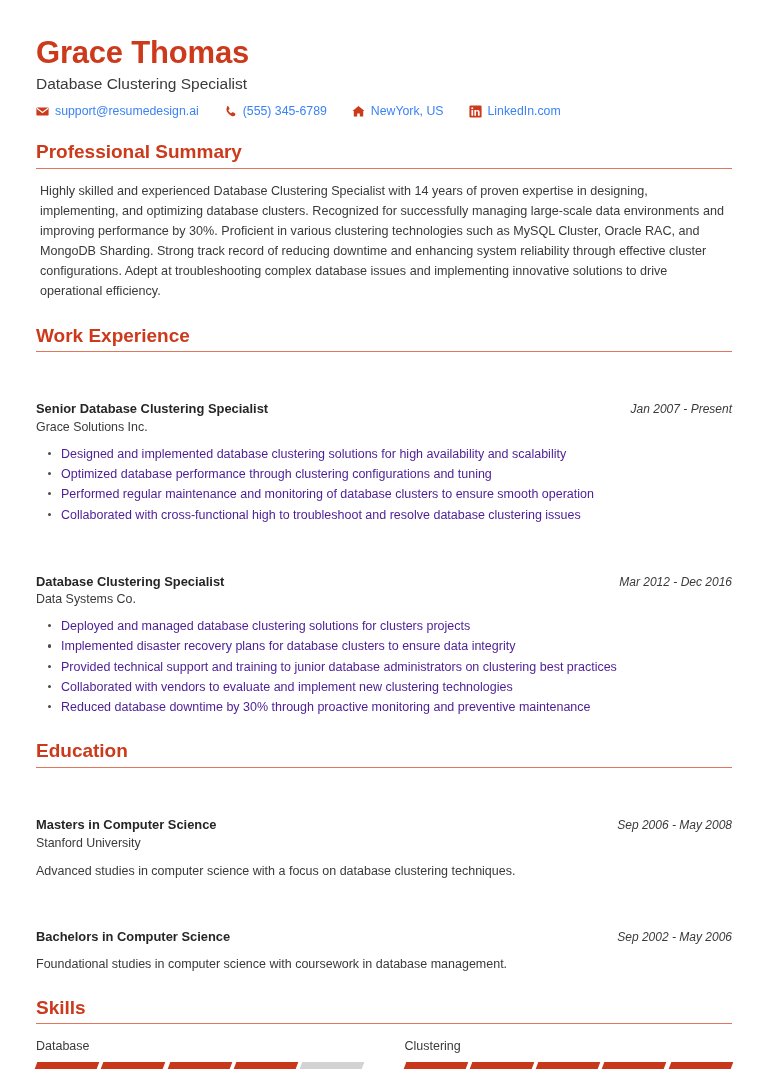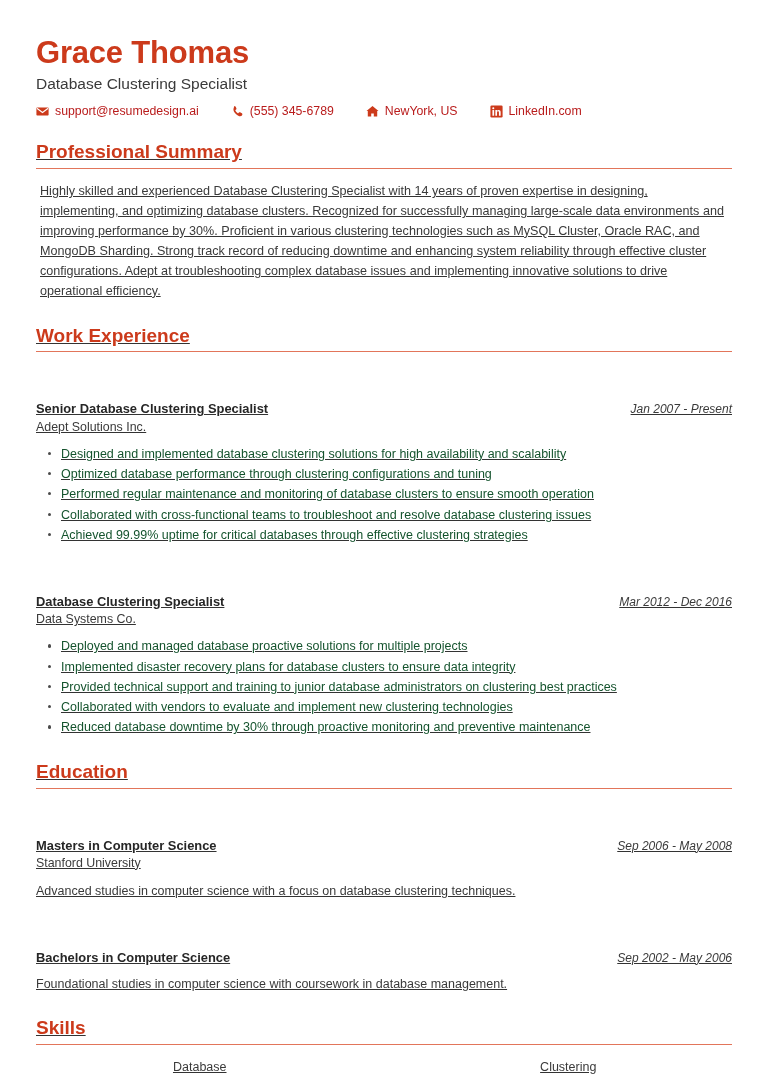--- a/index.html
+++ b/index.html
@@ -35,44 +35,44 @@
     font-size: 15.5px;
     font-weight: 400;
     color: #3a3a3a;
     margin: 0 0 11px 0;
     line-height: 1.2;
   }
   .contact-row {
     display: flex;
     align-items: center;
     flex-wrap: wrap;
-    gap: 12px;
+    gap: 5px;
     font-size: 12.3px;
-    color: #b91c1c;
+    color: #3b82f6;
     margin-bottom: 2px;
   }
   .contact-item {
     display: inline-flex;
     align-items: center;
     margin-right: 20px;
     white-space: nowrap;
   }
   .contact-item .c-ico {
     display: inline-flex;
     align-items: center;
     justify-content: center;
     width: 13px;
     height: 13px;
     margin-right: 6px;
     flex: 0 0 auto;
   }
   .contact-item .c-ico svg { display: block; }
 
   
-  .section { margin-top: 23px; text-decoration: underline; }
+  .section { margin-top: 23px; }
   .section-title {
     font-size: 19px;
     font-weight: bold;
     color: #CC3A1B;
     margin: 0 0 5px 0;
     line-height: 1.15;
   }
   .section-rule {
     height: 0;
     border-top: 1.3px solid #E2755A;
@@ -121,21 +121,21 @@
     line-height: 1.5;
     margin-top: 9px;
   }
   ul.bullets {
     margin: 7px 0 0 0;
     padding-left: 25px;
     list-style: none;
   }
   ul.bullets li {
     font-size: 12.5px;
-    color: #14532d;
+    color: #4c1d95;
     line-height: 1.62;
     position: relative;
   }
   ul.bullets li::before {
     content: "";
     position: absolute;
     left: -13px;
     top: 8px;
     width: 3.2px;
     height: 3.2px;
@@ -151,21 +151,20 @@
     row-gap: 0;
   }
   .skill {
     padding-bottom: 11px;
   }
   .skill-name {
     font-size: 12.5px;
     color: #3a3a3a;
     line-height: 1.5;
     margin-bottom: 6px;
-    text-align: center;
   }
   .skill-bar {
     display: flex;
     gap: 4px;
     height: 7px;
   }
   .seg {
     flex: 1 1 0;
     height: 7px;
     background: #D3D3D3;
@@ -234,38 +233,37 @@
 
   <section class="section">
     <h2 class="section-title">Work Experience</h2>
     <div class="section-rule"></div>
 
     <div class="entry">
       <div class="entry-head">
         <div class="entry-role">Senior Database Clustering Specialist</div>
         <div class="entry-date">Jan 2007 - Present</div>
       </div>
-      <div class="entry-org">Adept Solutions Inc.</div>
+      <div class="entry-org">Grace Solutions Inc.</div>
       <ul class="bullets">
         <li>Designed and implemented database clustering solutions for high availability and scalability</li>
         <li>Optimized database performance through clustering configurations and tuning</li>
         <li>Performed regular maintenance and monitoring of database clusters to ensure smooth operation</li>
-        <li>Collaborated with cross-functional teams to troubleshoot and resolve database clustering issues</li>
-        <li>Achieved 99.99% uptime for critical databases through effective clustering strategies</li>
+        <li>Collaborated with cross-functional high to troubleshoot and resolve database clustering issues</li>
       </ul>
     </div>
 
     <div class="entry">
       <div class="entry-head">
         <div class="entry-role">Database Clustering Specialist</div>
         <div class="entry-date">Mar 2012 - Dec 2016</div>
       </div>
       <div class="entry-org">Data Systems Co.</div>
       <ul class="bullets">
-        <li>Deployed and managed database proactive solutions for multiple projects</li>
+        <li>Deployed and managed database clustering solutions for clusters projects</li>
         <li>Implemented disaster recovery plans for database clusters to ensure data integrity</li>
         <li>Provided technical support and training to junior database administrators on clustering best practices</li>
         <li>Collaborated with vendors to evaluate and implement new clustering technologies</li>
         <li>Reduced database downtime by 30% through proactive monitoring and preventive maintenance</li>
       </ul>
     </div>
   </section>
 
   <section class="section">
     <h2 class="section-title">Education</h2>

